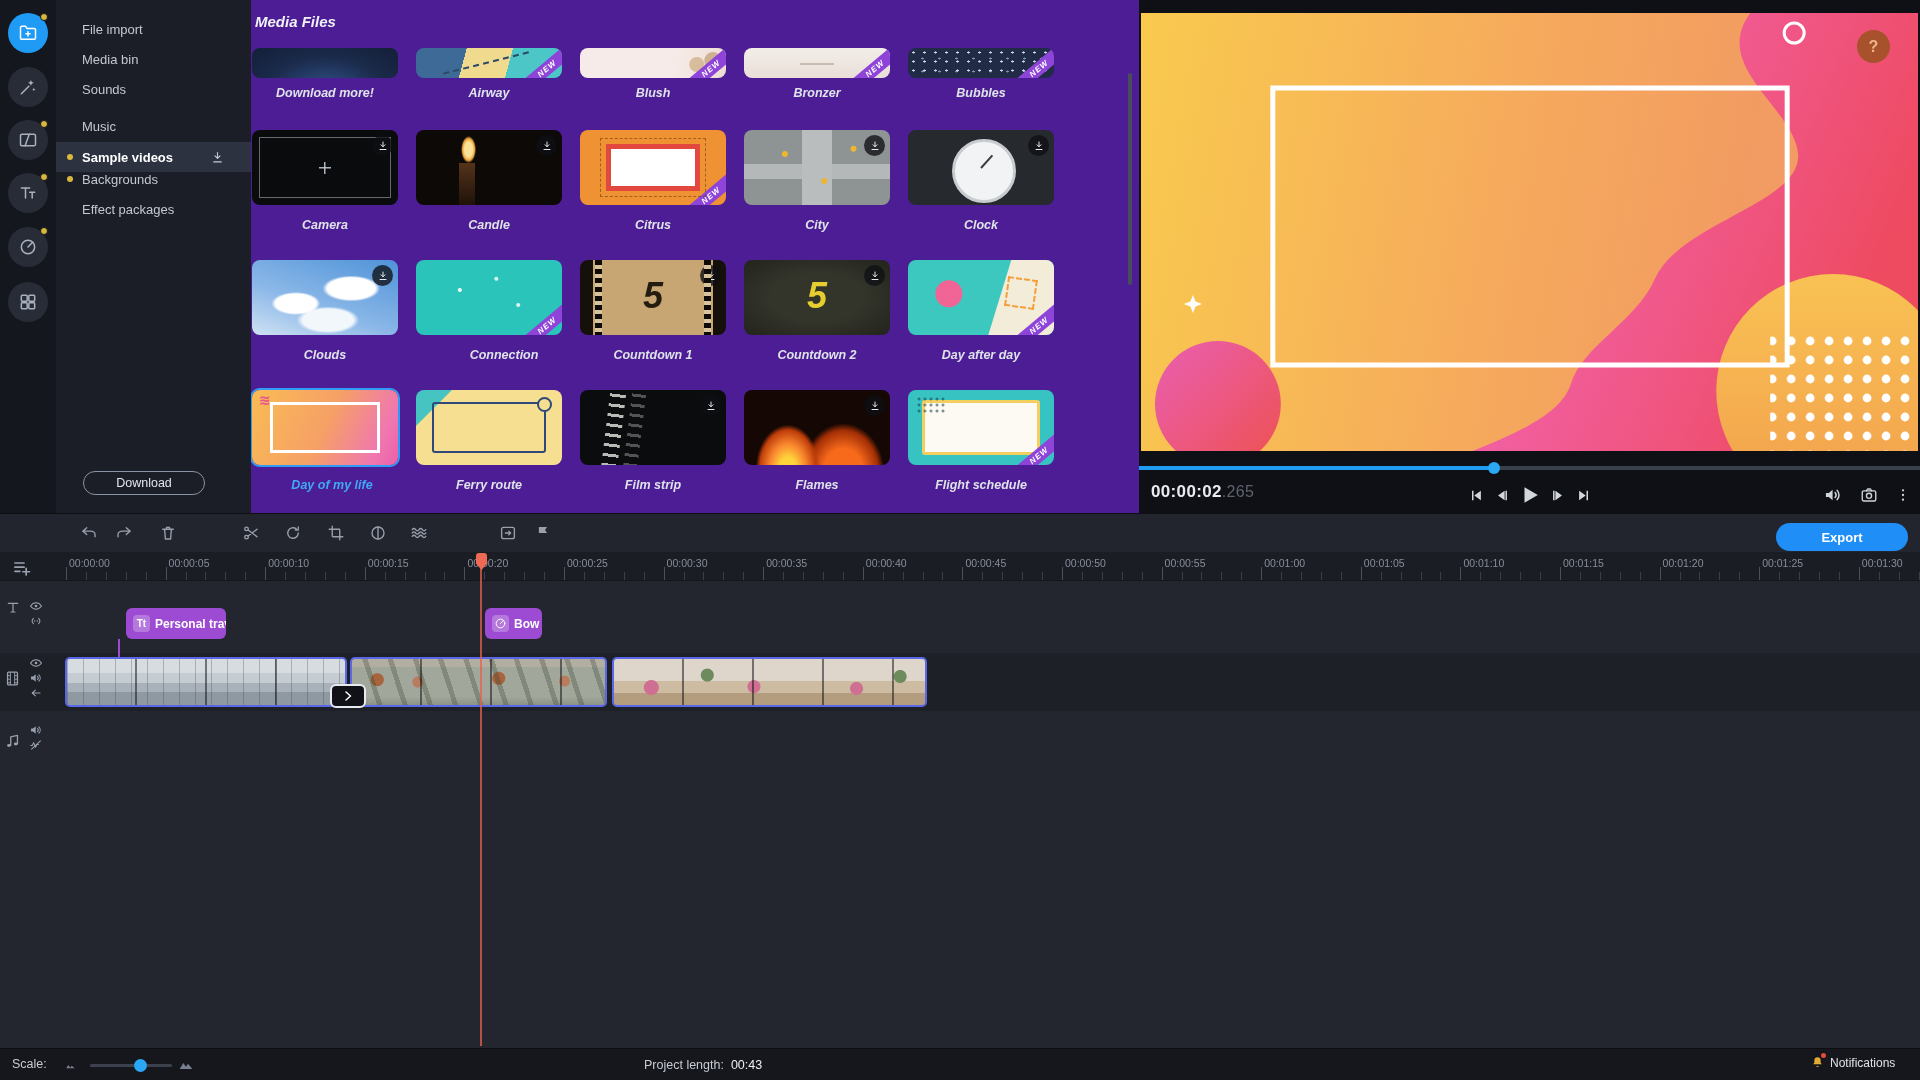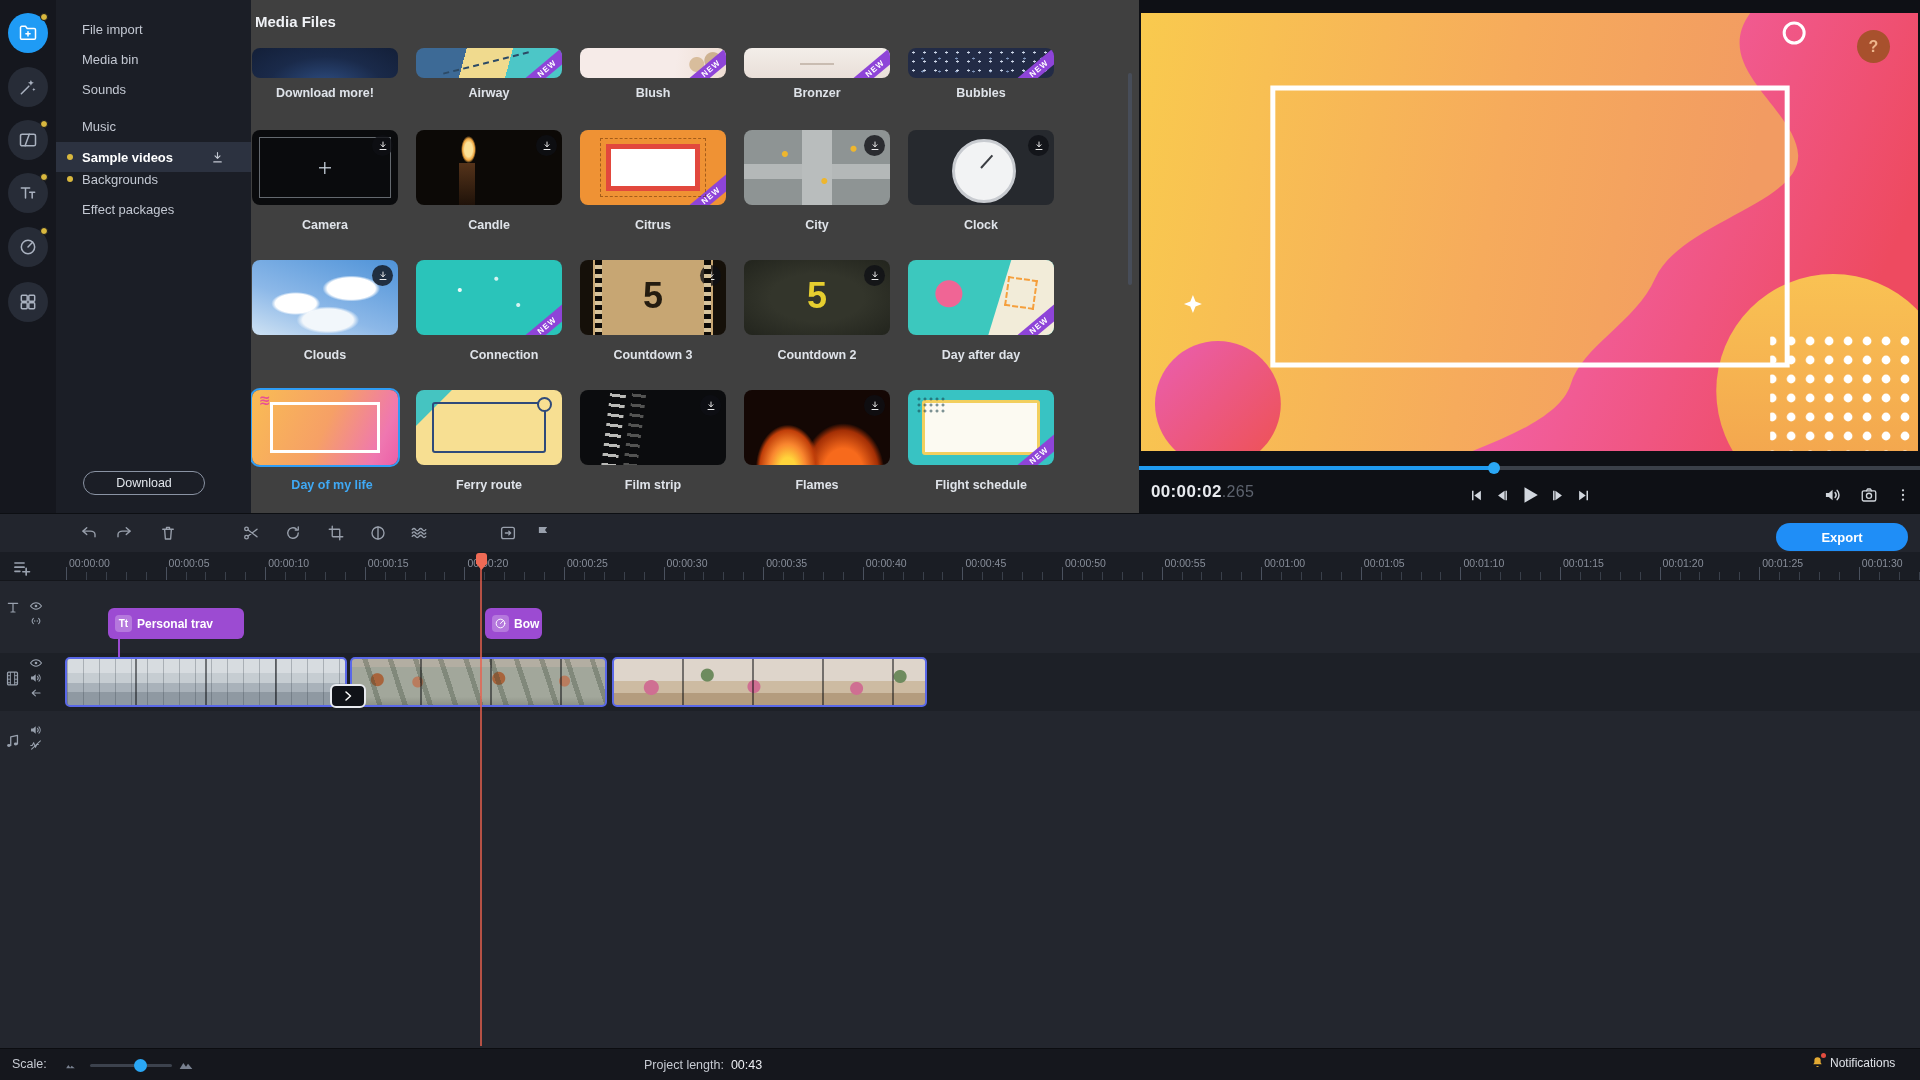--- a/index.html
+++ b/index.html
@@ -22,21 +22,21 @@
              padding-left:26px;font-size:13px;color:#c3c8d2;cursor:pointer;}
   .menu-item.selected{background:#2c3240;color:#fff;font-weight:bold;}
   .mi-dot{position:absolute;left:11px;width:6px;height:6px;border-radius:50%;background:#d9b83e;}
   .mi-label{white-space:nowrap;}
   .mi-dl{position:absolute;left:154px;color:#c3c8d2;}
   .dl-btn{position:absolute;left:27px;top:471px;width:122px;height:24px;border-radius:12px;
           background:transparent;border:1px solid #8a93a3;color:#e2e6ec;font-size:12.5px;
           font-family:inherit;cursor:pointer;}
 
   
-  .media{position:absolute;left:251px;top:0;width:888px;height:513px;background:#404040;overflow:hidden;}
+  .media{position:absolute;left:251px;top:0;width:888px;height:513px;background:#4c1d95;overflow:hidden;font-style:italic;}
   .media-title{position:absolute;left:4px;top:13px;font-size:15px;font-weight:bold;color:#f0f2f6;}
   .scrollbar{position:absolute;right:7px;top:73px;width:4px;height:212px;border-radius:2px;background:#474d59;}
   .thumb{position:absolute;width:146px;height:75px;border-radius:8px;overflow:hidden;cursor:pointer;background:#2a2e37;}
   .thumb.cropped{height:30px;}
   .thumb.sel{box-shadow:0 0 0 2px #2f9df5;}
   .m-label{position:absolute;width:146px;height:16px;text-align:center;font-size:12.5px;font-weight:bold;
            color:#dfe3e9;white-space:nowrap;overflow:hidden;}
   .m-label.sel{color:#3fa9f5;}
   .dl-badge{position:absolute;top:5px;right:5px;width:21px;height:21px;border-radius:50%;
             background:rgba(14,16,20,.78);color:#fff;display:flex;align-items:center;justify-content:center;}
@@ -375,21 +375,21 @@
         <div class="m-label" style="left: 180px; top: 348px;">Connection</div>
         <div class="thumb t-countdown1" style="left: 329px; top: 260px;">
           <span class="thumb-glyph">5</span>
           <span class="dl-badge">
             <svg viewBox="0 0 24 24" width="12" height="12" aria-hidden="true">
               <path d="M12 4v9M8 9.5l4 4 4-4" stroke="currentColor" stroke-width="1.8" fill="none" stroke-linecap="round" stroke-linejoin="round"></path>
               <path d="M6 19h12" stroke="currentColor" stroke-width="1.8" fill="none" stroke-linecap="round" stroke-linejoin="round"></path>
             </svg>
           </span>
         </div>
-        <div class="m-label" style="left: 329px; top: 348px;">Countdown 3</div>
+        <div class="m-label" style="left: 329px; top: 348px;">Countdown 1</div>
         <div class="thumb t-countdown2" style="left: 493px; top: 260px;">
           <span class="thumb-glyph">5</span>
           <span class="dl-badge">
             <svg viewBox="0 0 24 24" width="12" height="12" aria-hidden="true">
               <path d="M12 4v9M8 9.5l4 4 4-4" stroke="currentColor" stroke-width="1.8" fill="none" stroke-linecap="round" stroke-linejoin="round"></path>
               <path d="M6 19h12" stroke="currentColor" stroke-width="1.8" fill="none" stroke-linecap="round" stroke-linejoin="round"></path>
             </svg>
           </span>
         </div>
         <div class="m-label" style="left: 493px; top: 348px;">Countdown 2</div>
@@ -627,21 +627,21 @@
     <div class="tracks" id="tracks">
       <div class="video-row-bg"></div>
       <div class="tclip-link" id="tclip-link" style="left:118px"></div>
       <div class="transition" id="transition" style="left: 330px;">
         <span class="ic">
             <svg viewBox="0 0 24 24" width="12" height="12" aria-hidden="true">
               <path d="M8 4l9 8-9 8" stroke="currentColor" stroke-width="3" fill="none" stroke-linecap="round" stroke-linejoin="round"></path>
             </svg>
           </span>
       </div>
-    <div class="tclip" style="left: 108px; width: 136px;">
+    <div class="tclip" style="left: 126px; width: 100px;">
           <span class="tclip-ic">
             <b class="tt">Tt</b>
           </span>
           <span class="tclip-label">Personal trav</span>
         </div>
         <div class="tclip" style="left: 485px; width: 57px;">
           <span class="tclip-ic">
             <svg viewBox="0 0 24 24" width="13" height="13" aria-hidden="true">
               <circle cx="12" cy="12" r="8" stroke="currentColor" stroke-width="1.8" fill="none" stroke-linecap="round" stroke-linejoin="round"></circle>
               <path d="M12 12l5.5-5.8" stroke="currentColor" stroke-width="1.8" fill="none" stroke-linecap="round" stroke-linejoin="round"></path>

